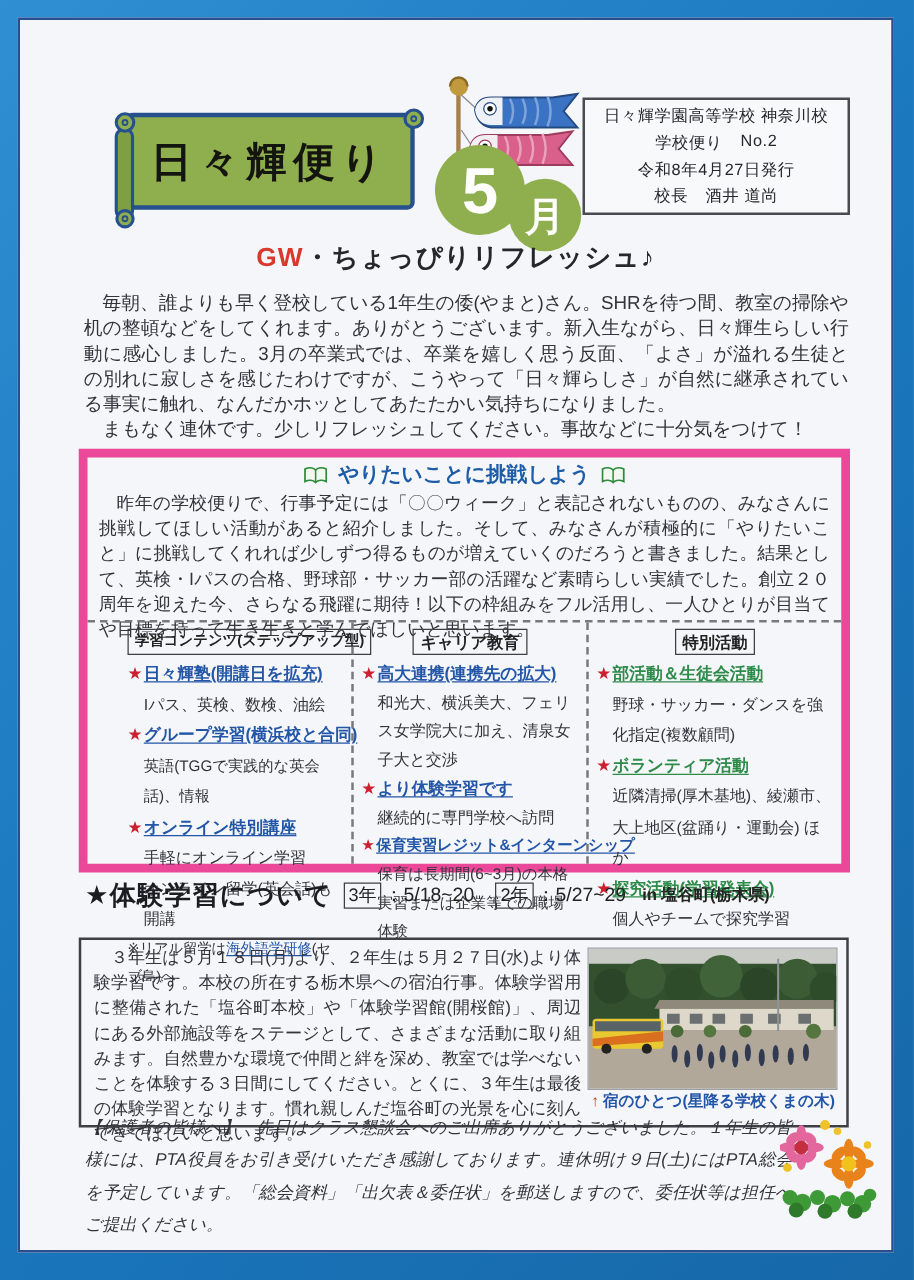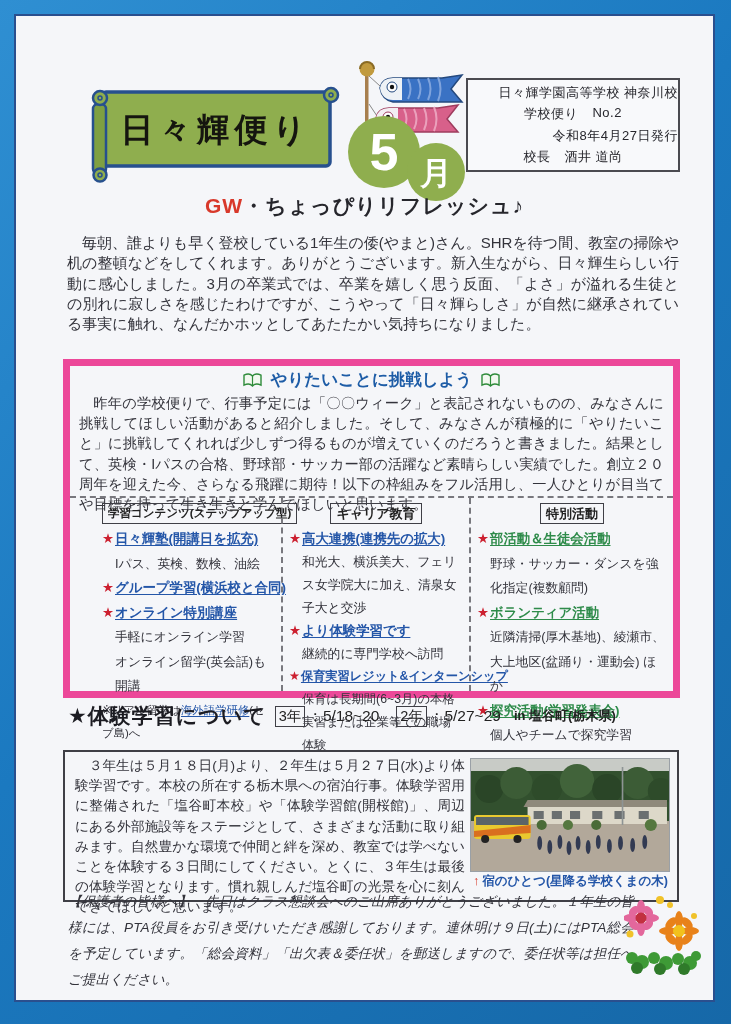--- a/index.html
+++ b/index.html
@@ -14,21 +14,21 @@
     position:absolute; left:14px; top:14px; width:701px; height:988px;
     box-sizing:border-box; background:#f5f6f9; border:2px solid #2a4f8e;
   }
   .abs { position:absolute; }
 
   
   .info-box {
     left:450px; top:62px; width:214px; height:94px; box-sizing:border-box;
     border:2px solid #4a4a50; background:#f8f9fb;
     display:flex; flex-direction:column; justify-content:space-evenly;
-    text-align:right; font-size:13px; color:#26262c; letter-spacing:.5px;
+    text-align:center; font-size:13px; color:#26262c; letter-spacing:.5px;
   }
   .info-row { display:flex; justify-content:center; gap:14px; }
 
   .lead-heading {
     top:176px; left:0; width:100%; text-align:center;
     font-size:21px; font-weight:bold; color:#26262c; letter-spacing:1px;
   }
   .lead-heading .accent { color:#d8392b; }
 
   .lead-text {
@@ -156,20 +156,21 @@
         <span>酒井 道尚</span>
       </div>
     </div>
 
     <div class="abs lead-heading">
       <span class="accent">GW</span><span>・ちょっぴりリフレッシュ♪</span>
     </div>
 
     <div class="abs lead-text">
       <p>毎朝、誰よりも早く登校している1年生の倭(やまと)さん。SHRを待つ間、教室の掃除や机の整頓などをしてくれます。ありがとうございます。新入生ながら、日々輝生らしい行動に感心しました。3月の卒業式では、卒業を嬉しく思う反面、「よさ」が溢れる生徒との別れに寂しさを感じたわけですが、こうやって「日々輝らしさ」が自然に継承されている事実に触れ、なんだかホッとしてあたたかい気持ちになりました。</p>
+      <p>まもなく連休です。少しリフレッシュしてください。事故などに十分気をつけて！</p>
     </div>
 
     <div class="abs challenge">
       <div class="challenge-title">
         <svg width="19" height="15" viewBox="0 0 19 15">
           <path d="M9.5,3 C7.5,0.8 3.8,0.8 1,2.2 V12.2 C3.8,10.8 7.5,10.8 9.5,13 C11.5,10.8 15.2,10.8 18,12.2 V2.2 C15.2,0.8 11.5,0.8 9.5,3 Z" fill="#f2f8f0" stroke="#2e8b3a" stroke-width="1.4"></path>
           <line x1="9.5" y1="3" x2="9.5" y2="13" stroke="#2e8b3a" stroke-width="1.2"></line>
         </svg>
         <span>やりたいことに挑戦しよう</span>
         <svg width="19" height="15" viewBox="0 0 19 15">
@@ -179,20 +180,21 @@
       </div>
       <div class="challenge-intro">昨年の学校便りで、行事予定には「〇〇ウィーク」と表記されないものの、みなさんに挑戦してほしい活動があると紹介しました。そして、みなさんが積極的に「やりたいこと」に挑戦してくれれば少しずつ得るものが増えていくのだろうと書きました。結果として、英検・Iパスの合格、野球部・サッカー部の活躍など素晴らしい実績でした。創立２０周年を迎えた今、さらなる飛躍に期待！以下の枠組みをフル活用し、一人ひとりが目当てや目標を持って生き生きと学んでほしいと思います。</div>
 
       <div class="cols">
 
         <div class="col col-1">
           <div class="col-header">学習コンテンツ(ステップアップ型)</div>
           <div class="item-title"><span class="star">★</span><span class="link-b">日々輝塾(開講日を拡充)</span></div>
           <div class="sub">Iパス、英検、数検、油絵</div>
           <div class="item-title"><span class="star">★</span><span class="link-b">グループ学習(横浜校と合同)</span></div>
+          <div class="sub" style="font-size:12.2px">英語(TGGで実践的な英会話)、情報</div>
           <div class="item-title"><span class="star">★</span><span class="link-b">オンライン特別講座</span></div>
           <div class="sub">手軽にオンライン学習</div>
           <div class="sub">オンライン留学(英会話)も開講</div>
           <div class="note"><span>※リアル留学は</span><span class="link-b">海外語学研修</span><span>(セブ島)へ</span></div>
         </div>
 
         <div class="col col-2">
           <div class="col-header">キャリア教育</div>
           <div class="item-title"><span class="star">★</span><span class="link-b">高大連携(連携先の拡大)</span></div>
           <div class="sub">和光大、横浜美大、フェリス女学院大に加え、清泉女子大と交渉</div>

